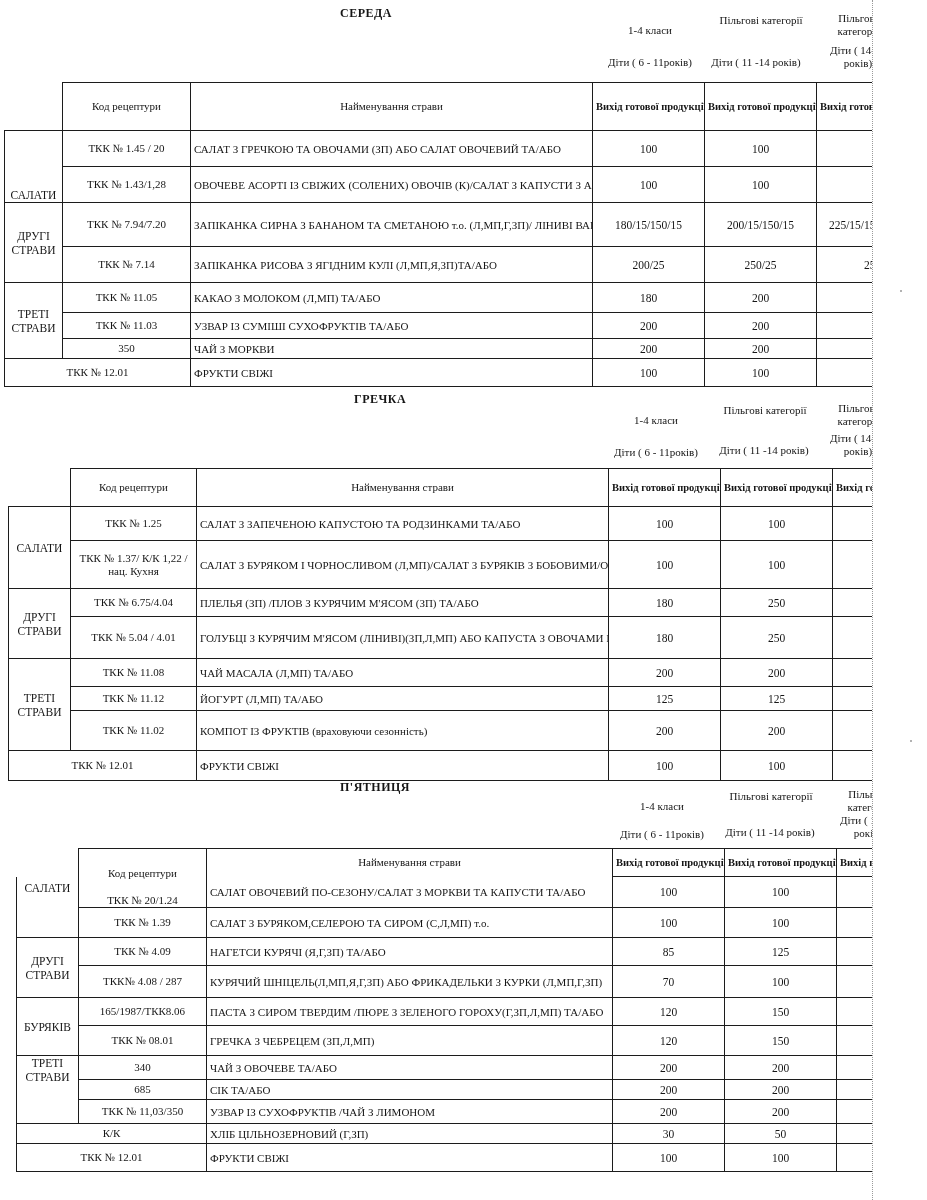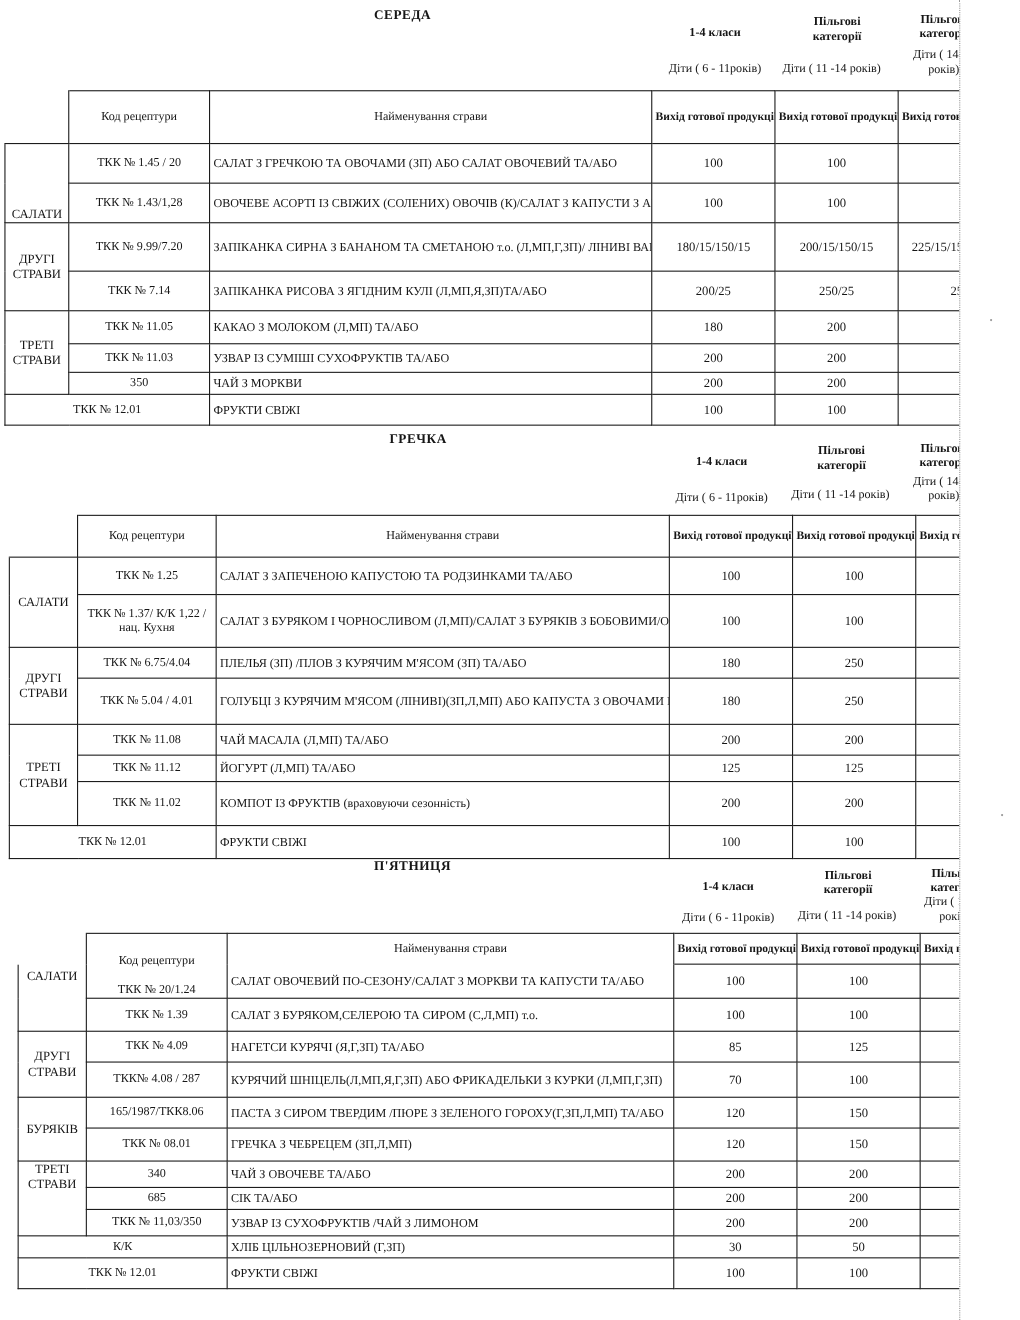--- a/index.html
+++ b/index.html
@@ -4,21 +4,21 @@
   <style>
     html, body { margin: 0; padding: 0; background: #ffffff; }
     body {
       width: 927px; height: 1200px; position: relative; overflow: hidden;
       font-family: "Liberation Serif", "DejaVu Serif", serif; color: #161616;
     }
     .day-title {
       position: absolute; font-weight: bold; font-size: 12px; letter-spacing: 0.5px;
     }
     .hdr { position: absolute; font-size: 11px; text-align: center; line-height: 13px; }
-    .hdr.bold { font-weight: bold; }
+    .hdr.bold { font-weight: normal; }
     table.menu {
       position: absolute; border-collapse: collapse; table-layout: fixed;
       font-size: 11px;
     }
     table.menu td {
       border: 1.5px solid #1c1c1c; padding: 0 3px; vertical-align: middle;
       overflow: hidden; white-space: nowrap;
     }
     td.cat { text-align: center; line-height: 14px; font-size: 11.5px; }
     td.code { text-align: center; font-size: 11px; line-height: 13px; }
@@ -72,21 +72,21 @@
   </tr>
   <tr style="height:36px">
     <td class="code">ТКК № 1.43/1,28</td>
     <td class="dish">ОВОЧЕВЕ АСОРТІ ІЗ СВІЖИХ (СОЛЕНИХ) ОВОЧІВ (К)/САЛАТ З КАПУСТИ З АРОМАТНОЮ ОЛІЄЮ</td>
     <td class="val">100</td>
     <td class="val">100</td>
     <td class="val r">100</td>
   </tr>
   <tr style="height:44px">
     <td class="cat" rowspan="2" style="white-space:normal">ДРУГІ СТРАВИ</td>
-    <td class="code">ТКК № 9.99/7.20</td>
+    <td class="code">ТКК № 7.94/7.20</td>
     <td class="dish">ЗАПІКАНКА СИРНА З БАНАНОМ ТА СМЕТАНОЮ т.о. (Л,МП,Г,ЗП)/ ЛІНИВІ ВАРЕНИКИ З СМЕТАНОЮ т.о. (Г,ЗП,Л,МП,Я) ТА/АБО</td>
     <td class="val" style="vertical-align:middle">180/15/150/15</td>
     <td class="val" style="vertical-align:middle">200/15/150/15</td>
     <td class="val r" style="vertical-align:middle">225/15/150/15</td>
   </tr>
   <tr style="height:36px">
     <td class="code">ТКК № 7.14</td>
     <td class="dish">ЗАПІКАНКА РИСОВА З ЯГІДНИМ КУЛІ (Л,МП,Я,ЗП)ТА/АБО</td>
     <td class="val" style="vertical-align:middle">200/25</td>
     <td class="val" style="vertical-align:middle">250/25</td>

